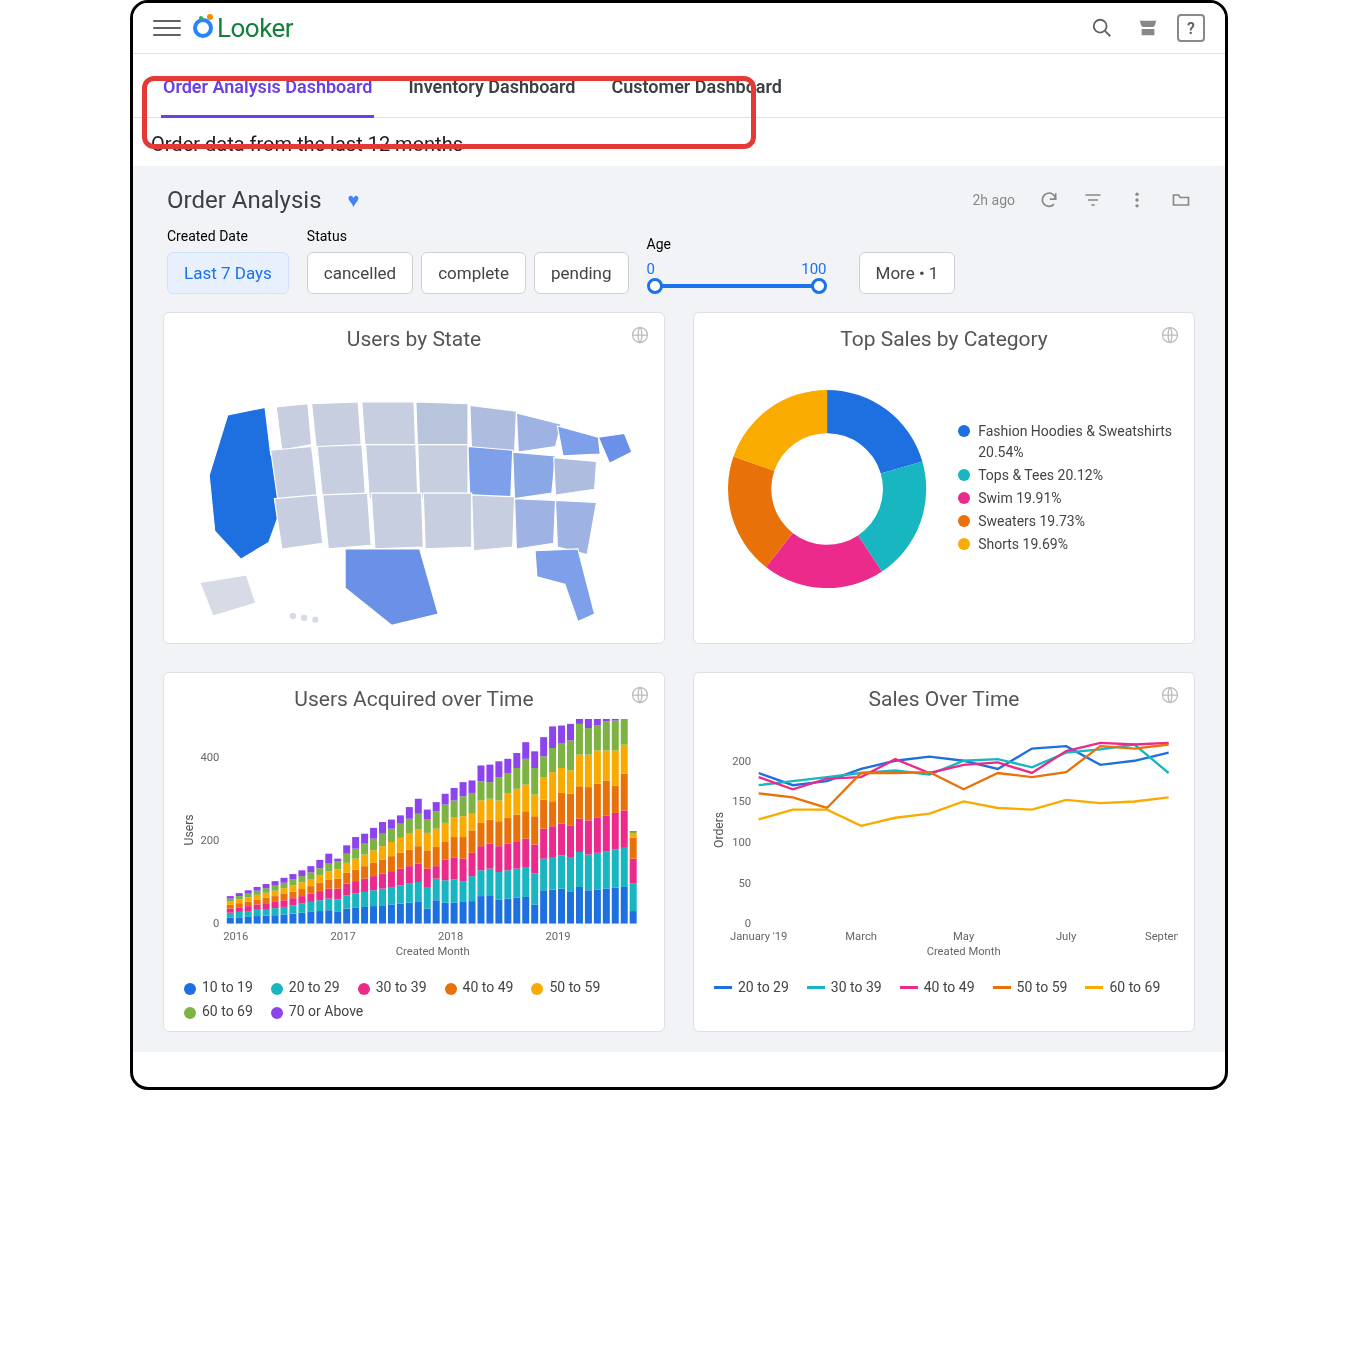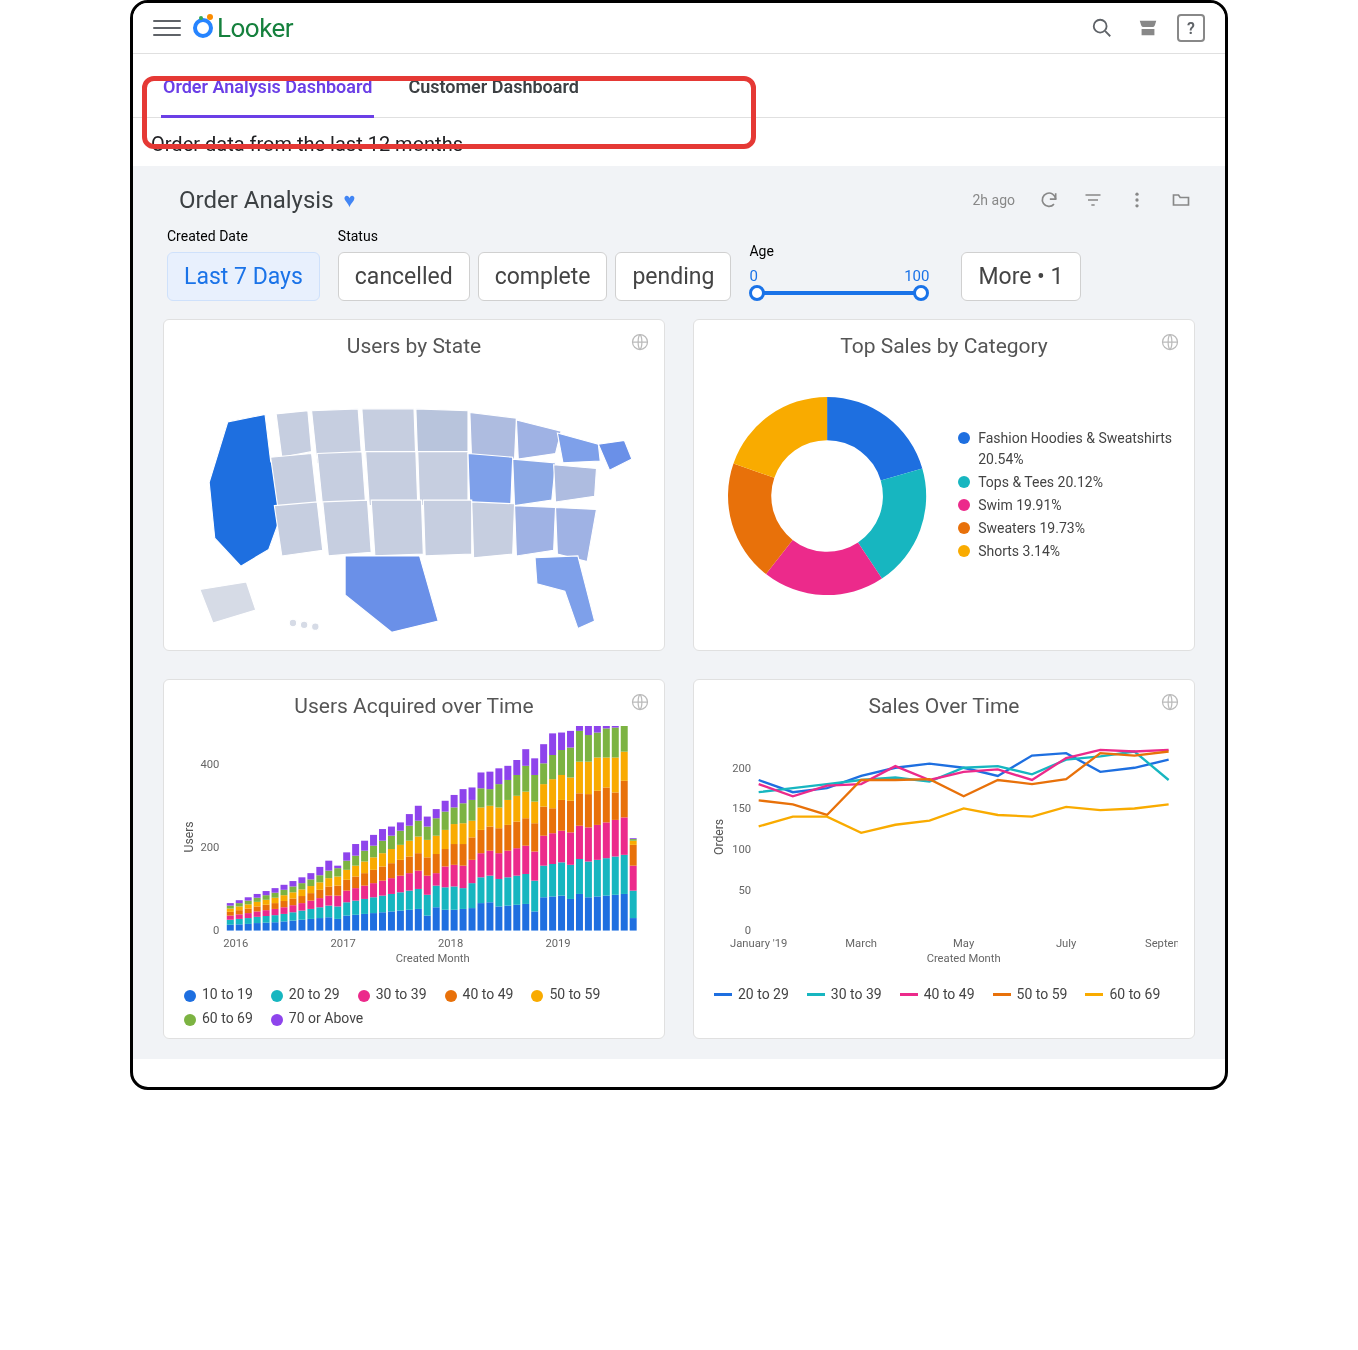--- a/index.html
+++ b/index.html
@@ -23,29 +23,29 @@
   .tab{font-size:18px;font-weight:600;color:#3c4043;padding:14px 2px;cursor:pointer;position:relative;}
   .tab.active{color:#6b3fe6;}
   .tab.active::after{content:"";position:absolute;left:0;right:0;bottom:-7px;height:3px;background:#6b3fe6;}
   
   .highlight-tabs{position:absolute;left:9px;top:73px;width:614px;height:73px;border:5px solid #e53935;border-radius:12px;pointer-events:none;z-index:5;}
   
   .subtitle{font-size:20px;padding:14px 18px 10px;background:#fff;color:#202124;}
   
   .dash{background:#f1f3f6;padding:12px 0 0;}
   .dash-header{display:flex;align-items:center;padding:8px 34px 4px;}
-  .dash-title{font-size:24px;color:#3c4043;display:flex;align-items:center;gap:10px;margin-left:12px;}
+  .dash-title{font-size:24px;color:#3c4043;display:flex;align-items:center;gap:26px;}
   .heart{color:#4285f4;font-size:20px;}
   .dash-actions{margin-left:auto;display:flex;align-items:center;gap:24px;color:#888;font-size:14px;}
   .dash-actions .ic{width:20px;height:20px;cursor:pointer;}
   .dash-actions svg{width:20px;height:20px;fill:#888;}
   
   .filters{display:flex;align-items:flex-end;gap:18px;padding:10px 34px 18px;font-size:14px;color:#777;}
   .fgroup-label{font-size:14px;color:#000000;margin-bottom:8px;}
-  .chip{border:1px solid #d0d0d0;border-radius:6px;padding:10px 16px;font-size:23px;color:#444;background:#fff;cursor:pointer;}
+  .chip{border:1px solid #d0d0d0;border-radius:6px;padding:10px 16px;font-size:17px;color:#444;background:#fff;cursor:pointer;}
   .chip.active{background:#e8f0fd;border-color:#cfe1fb;color:#1a73e8;}
   .chips{display:flex;gap:8px;border-radius:9px;}
   .slider-wrap{width:180px;}
   .slider-labels{display:flex;justify-content:space-between;color:#1a73e8;font-size:15px;margin-bottom:2px;}
   .slider-track{height:4px;background:#1a73e8;border-radius:2px;position:relative;margin:6px 8px;}
   .slider-thumb{width:16px;height:16px;border:3px solid #1a73e8;background:#fff;border-radius:50%;position:absolute;top:-6px;}
   
   .grid{display:grid;grid-template-columns:1fr 1fr;gap:28px;padding:0 30px 20px;}
   .card{background:#fff;border:1px solid #e0e0e0;border-radius:6px;padding:14px 16px 10px;position:relative;min-height:330px;}
   .card-title{text-align:center;font-size:21px;color:#555;margin-bottom:8px;}
@@ -87,20 +87,21 @@
     <div class="icon-btn box">
       <svg viewBox="0 0 24 24">
           <path d="M3 4h18l-1.5 5a3 3 0 01-3 2h-9a3 3 0 01-3-2L3 4zm2 9h14v7H5v-7z" fill="#888"></path>
         </svg>
     </div>
     <div class="help-box">?</div>
   </div>
 
   <div class="tabs-row">
     <div class="tab active">Order Analysis Dashboard</div>
+    <div class="tab">Inventory Dashboard</div>
     <div class="tab">Customer Dashboard</div>
   </div>
   <div class="highlight-tabs"></div>
 
   <div class="subtitle">Order data from the last 12 months</div>
 
   <div class="dash">
     <div class="dash-header">
       <div class="dash-title">
         <span>Order Analysis</span>
@@ -227,21 +228,21 @@
               <div class="legend-item">
                 <span class="swatch" style="background:#ec2a8b"></span>
                 <span>Swim 19.91%</span>
               </div>
               <div class="legend-item">
                 <span class="swatch" style="background:#e8710a"></span>
                 <span>Sweaters 19.73%</span>
               </div>
               <div class="legend-item">
                 <span class="swatch" style="background:#f9ab00"></span>
-                <span>Shorts 3.14%</span>
+                <span>Shorts 19.69%</span>
               </div>
             </div>
         </div>
       </div>
 
       <div class="card" style="min-height:360px;">
         <div class="globe"><svg viewBox="0 0 24 24">
               <circle cx="12" cy="12" r="9"></circle>
               <path d="M3 12h18M12 3c3 3 3 15 0 18M12 3c-3 3-3 15 0 18"></path>
             </svg></div>

